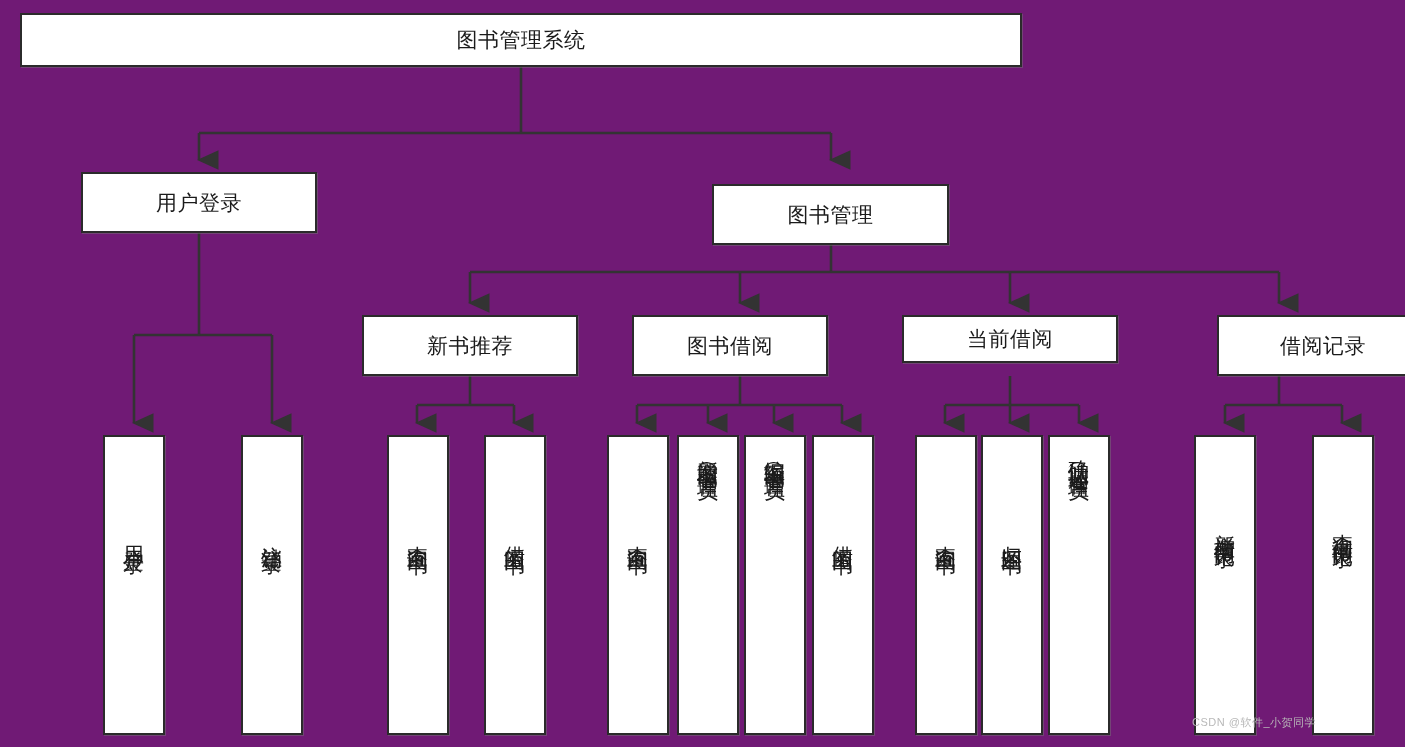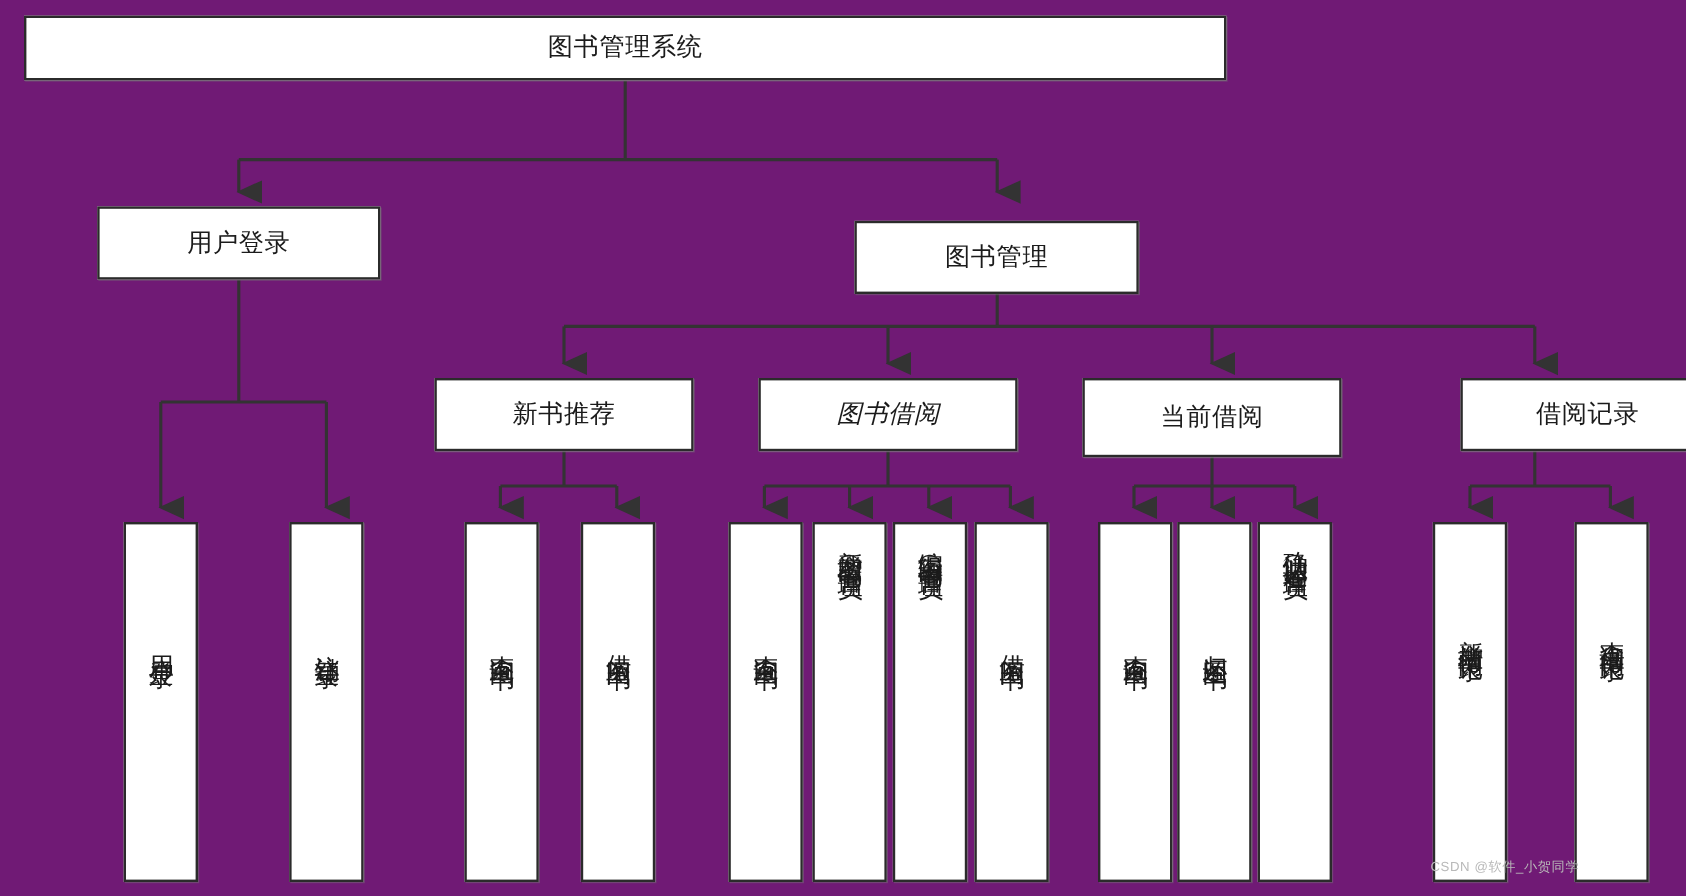--- a/index.html
+++ b/index.html
@@ -132,24 +132,24 @@
   <div class="node" style="left:81px; top:172px; width:236px; height:61px;">
     <span class="label">用户登录</span>
   </div>
   <div class="node" style="left:712px; top:184px; width:237px; height:61px;">
     <span class="label">图书管理</span>
   </div>
 
   <div class="node" style="left:362px; top:315px; width:216px; height:61px;">
     <span class="label">新书推荐</span>
   </div>
-  <div class="node" style="left:632px; top:315px; width:216px; height:61px;font-style:italic;">
+  <div class="node" style="left:632px; top:315px; width:196px; height:61px;">
     <span class="label">图书借阅</span>
   </div>
-  <div class="node" style="left:902px; top:315px; width:216px; height:66px;">
+  <div class="node" style="left:902px; top:315px; width:216px; height:48px;">
     <span class="label">当前借阅</span>
   </div>
   <div class="node" style="left:1171px; top:315px; width:212px; height:61px;margin-left:46px;">
     <span class="label">借阅记录</span>
   </div>
 
   <div class="node leaf mid" style="left:103px; top:435px; width:62px; height:300px;">
     <span class="label">用户登录</span>
   </div>
   <div class="node leaf mid" style="left:241px; top:435px; width:62px; height:300px;">

